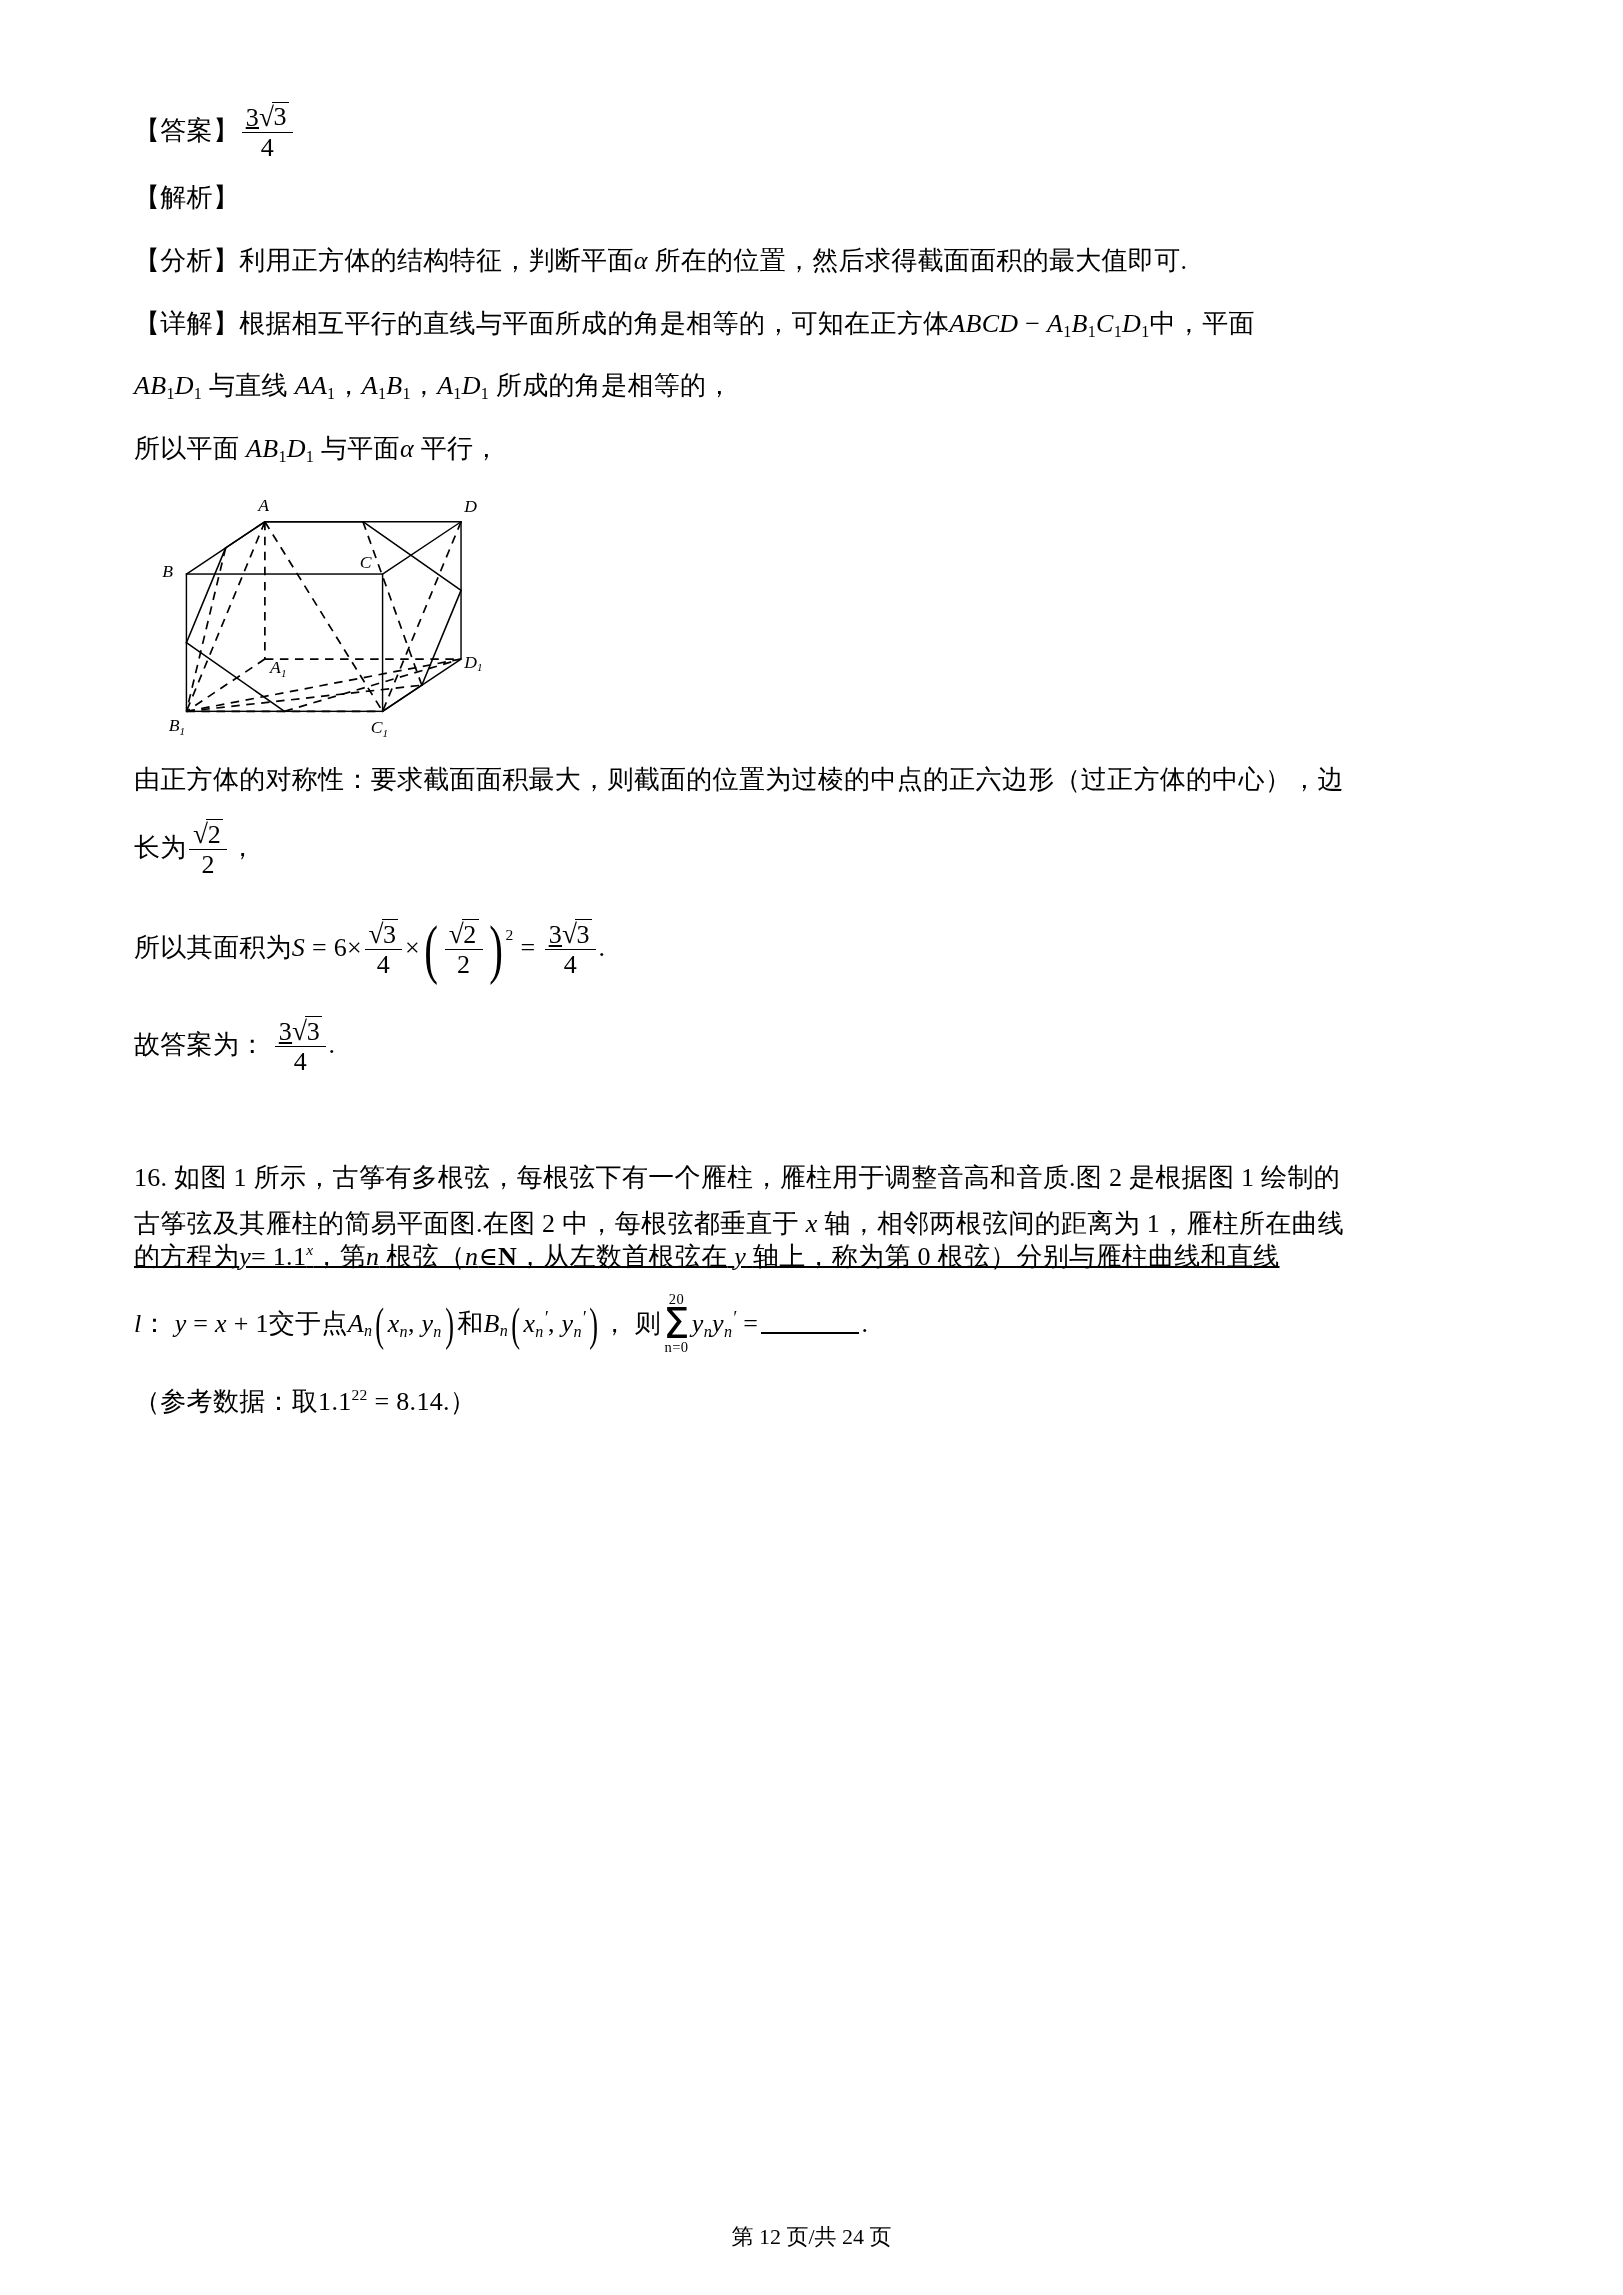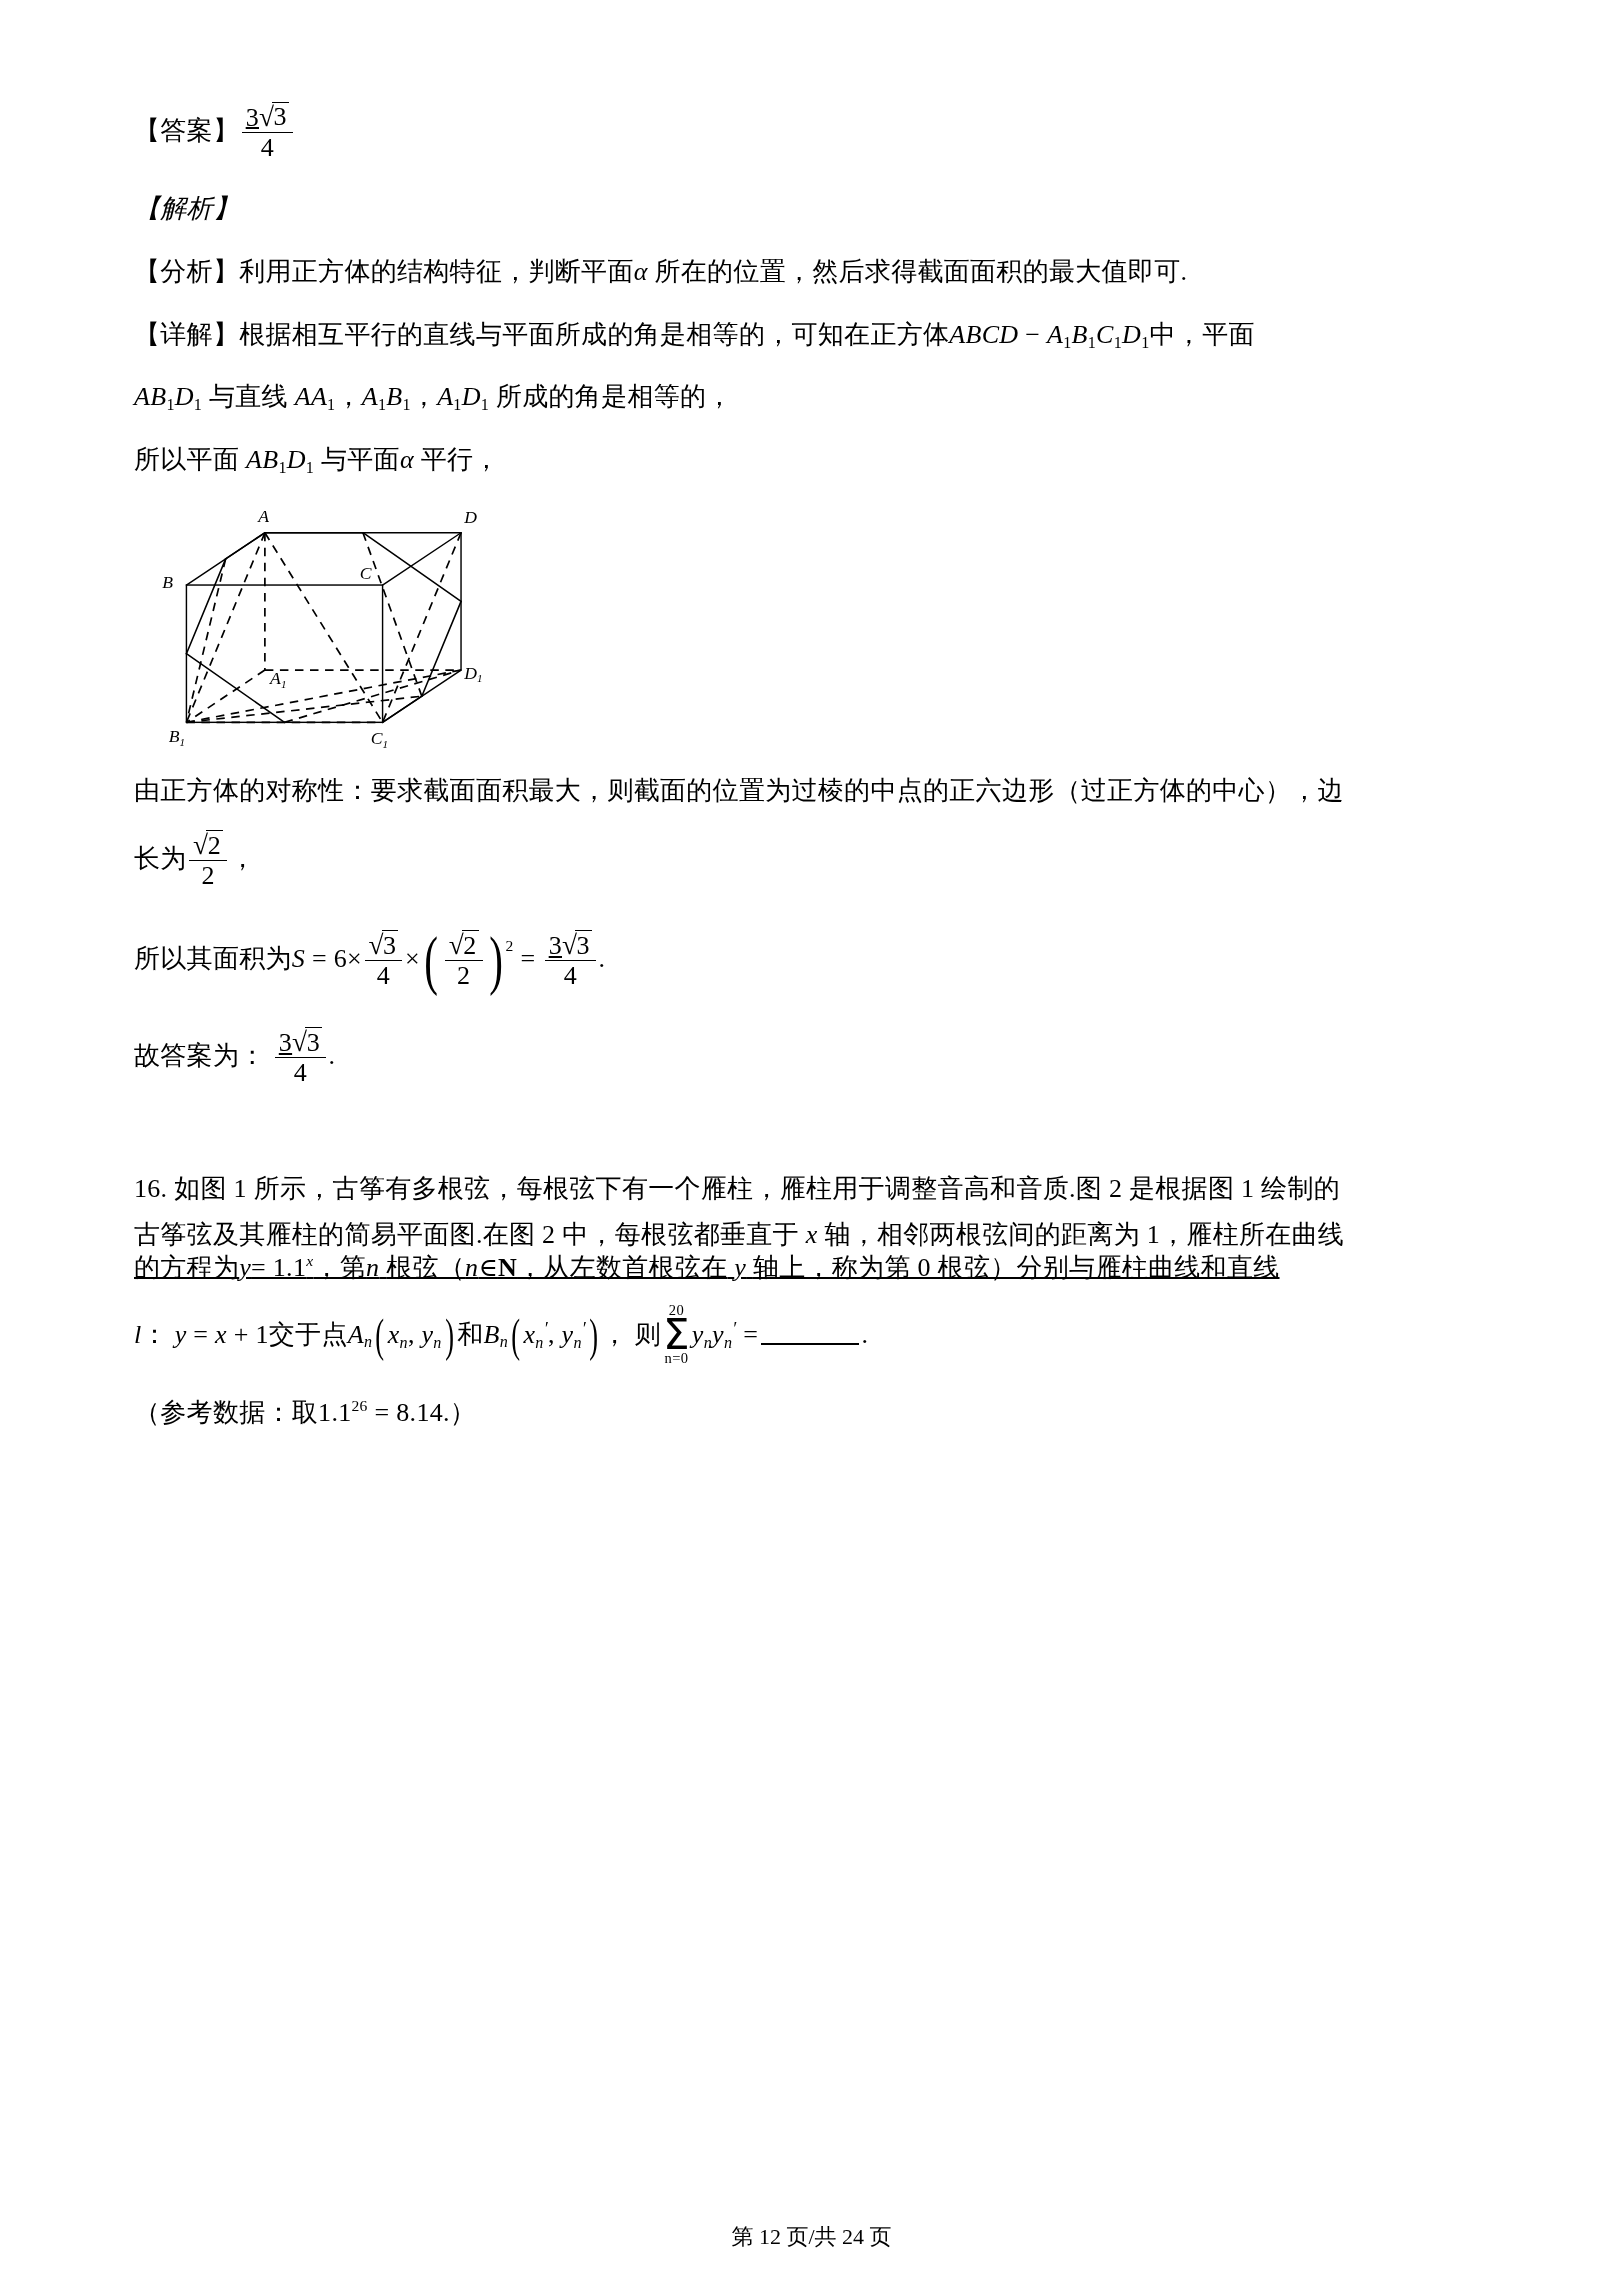--- a/index.html
+++ b/index.html
@@ -27,21 +27,21 @@
     top: 98px;
     width: 1394px;
   }
   .para {
     font-size: 26px;
     line-height: 1.0;
     letter-spacing: 0.3px;
   }
 
   .sp-answer   { margin-top: 0px; }
-  .sp-jiexi    { margin-top: 33px; font-style: italic; }
+  .sp-jiexi    { margin-top: 22px; }
   .sp-fenxi    { margin-top: 37px; }
   .sp-xiangjie { margin-top: 37px; }
   .sp-l2       { margin-top: 34px; }
   .sp-l3       { margin-top: 34px; }
   .sp-after-fig{ margin-top: 26px; }
   .sp-l5       { margin-top: 27.5px; }
   .sp-l6       { margin-top: 37px; }
   .sp-l7       { margin-top: 34px; }
   .sp-q16      { margin-top: 88px; }
   .sp-q16b     { margin-top: 19.6px; }
@@ -305,21 +305,21 @@
 
     <div class="para sp-q16c">
       <span>的方程为</span><span class="math">y</span><span class="mathup">= 1.1</span><span class="supi">x</span><span>，第</span><span class="math">n</span>&nbsp;<span>根弦（</span><span class="math">n</span><span class="mathup">∈</span><span style="font-weight:bold;font-family:'Liberation Serif',serif;">N</span><span>，从左数首根弦在</span>&nbsp;<span class="math">y</span>&nbsp;<span>轴上，称为第 0 根弦）分别与雁柱曲线和直线</span>
     </div>
 
     <div class="para sp-q16d">
       <span class="math">l</span><span>：</span>&nbsp;<span class="math">y</span>&nbsp;<span class="mathup">= <span class="math">x</span> + 1</span><span>交于点</span><span class="math">A</span><span class="sub" style="font-style:italic">n</span><span class="mparen">(</span><span class="math">x<span class="sub" style="font-style:italic">n</span></span><span class="mathup">,&nbsp;</span><span class="math">y<span class="sub" style="font-style:italic">n</span></span><span class="mparen">)</span><span>和</span><span class="math">B</span><span class="sub" style="font-style:italic">n</span><span class="mparen">(</span><span class="math">x<span class="sub" style="font-style:italic">n</span><span class="prime">′</span></span><span class="mathup">,&nbsp;</span><span class="math">y<span class="sub" style="font-style:italic">n</span><span class="prime">′</span></span><span class="mparen">)</span><span>，</span>&nbsp;<span>则</span><span class="sum"><span class="slim">20</span><span class="sig">Σ</span><span class="slim">n=0</span></span><span class="math">y<span class="sub" style="font-style:italic">n</span></span><span class="math">y<span class="sub" style="font-style:italic">n</span><span class="prime">′</span></span>&nbsp;<span class="mathup">=</span><span class="blank"></span><span>.</span>
     </div>
 
     <div class="para sp-ref">
-      <span>（参考数据：取</span><span class="mathup">1.1</span><span class="sup">26</span>&nbsp;<span class="mathup">=</span>&nbsp;<span class="mathup">8.14</span><span>.</span><span>）</span>
+      <span>（参考数据：取</span><span class="mathup">1.1</span><span class="sup">22</span>&nbsp;<span class="mathup">=</span>&nbsp;<span class="mathup">8.14</span><span>.</span><span>）</span>
     </div>
 
   </div>
 
   <div class="footer">
     <span>第 12 页/共 24 页</span>
   </div>
 </div>
 
 

